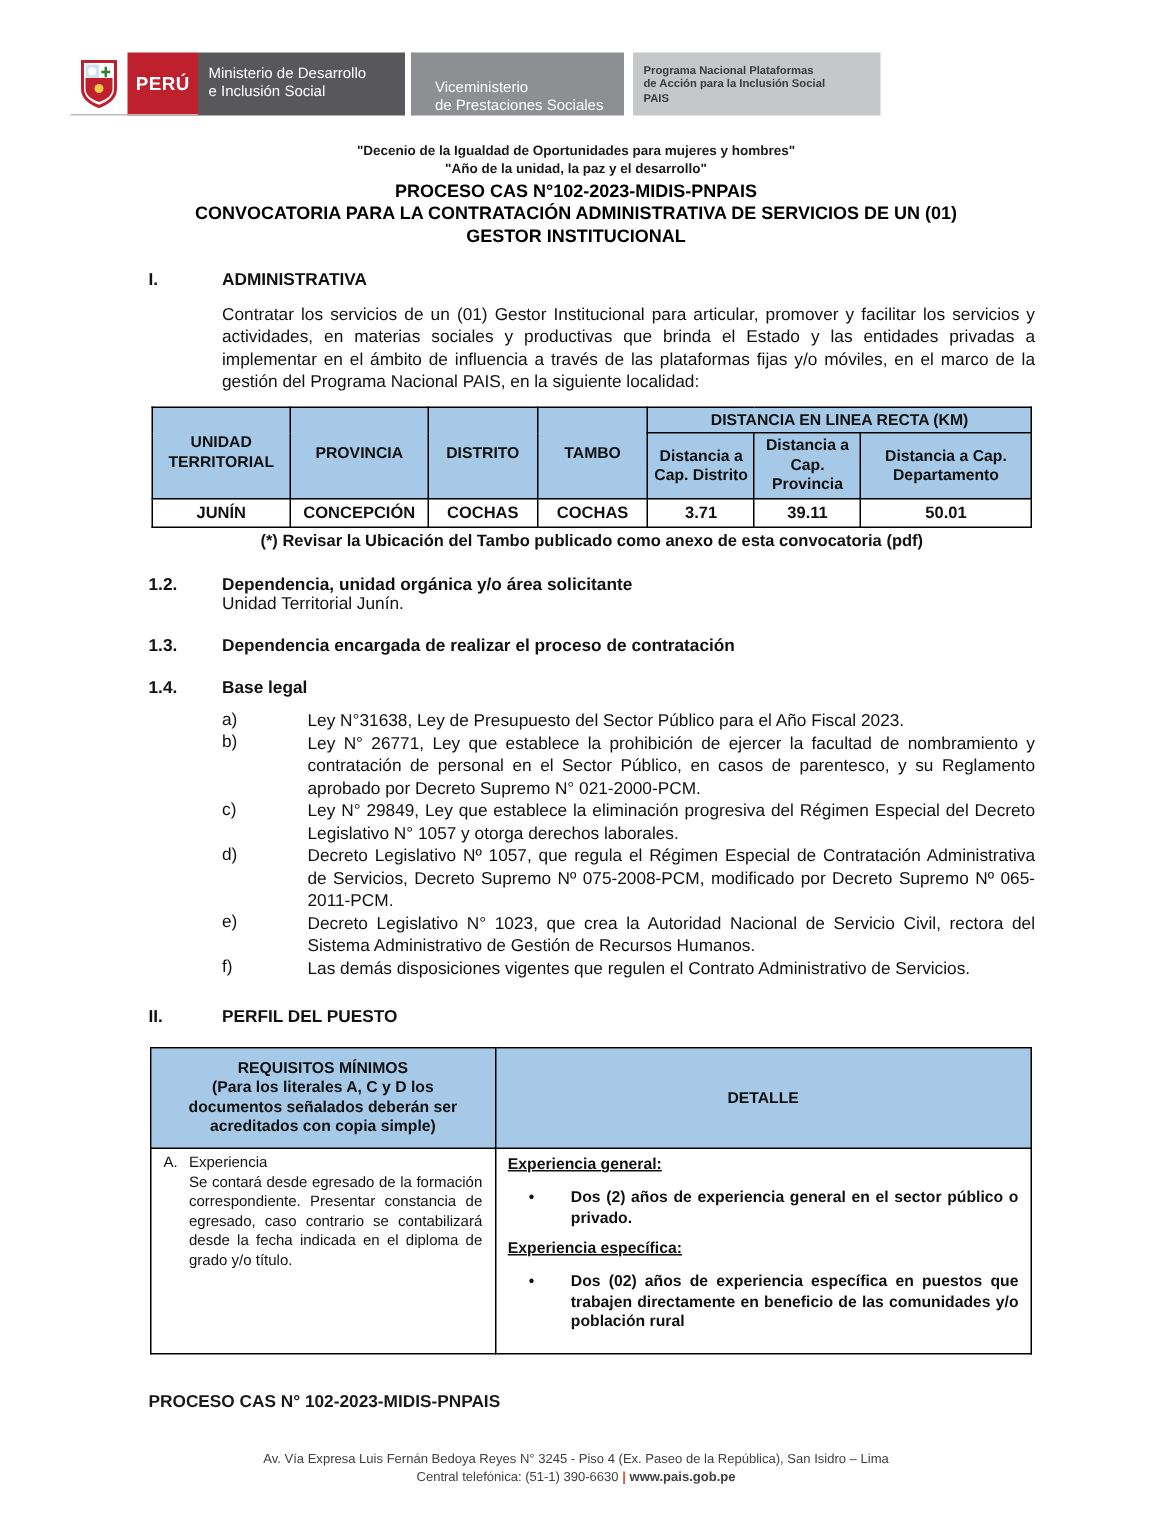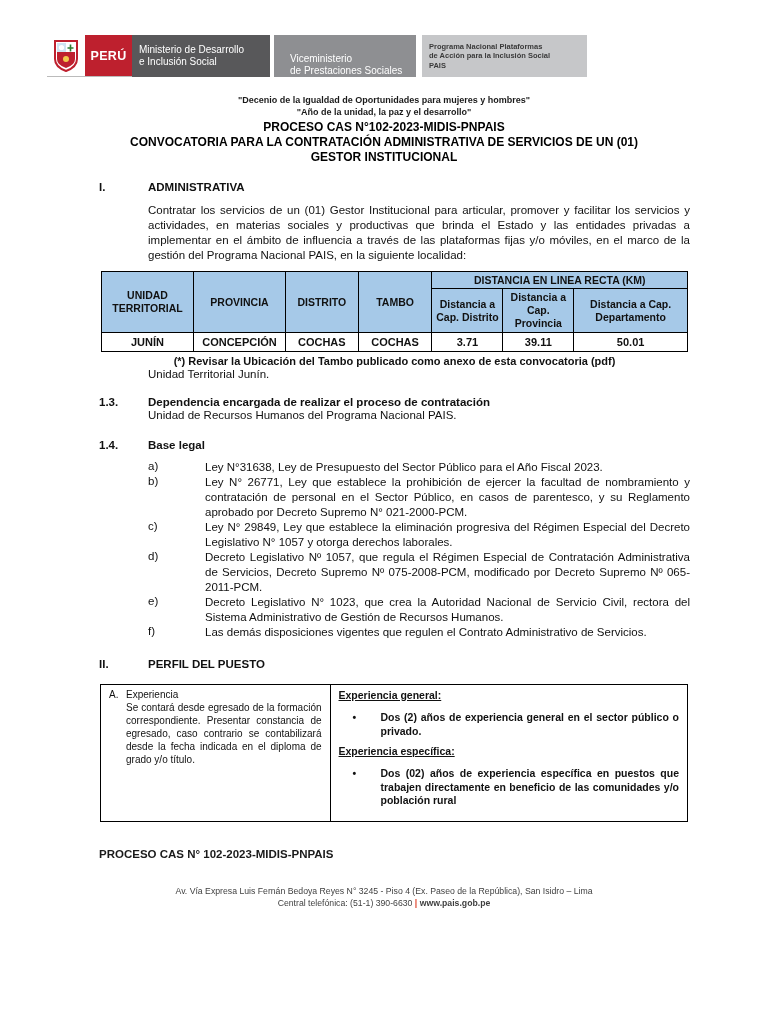--- a/index.html
+++ b/index.html
@@ -141,27 +141,30 @@
           <td>COCHAS</td>
           <td>COCHAS</td>
           <td>3.71</td>
           <td>39.11</td>
           <td>50.01</td>
         </tr>
       </tbody>
     </table>
     <div class="loc-note">(*) Revisar la Ubicación del Tambo publicado como anexo de esta convocatoria (pdf)</div>
 
+    <div class="sec-row" style="margin-top:17px;">
+      <span class="sec-num">1.2.</span>
+      <span class="sec-title">Dependencia, unidad orgánica y/o área solicitante</span>
+    </div>
     <div class="body-text plain">Unidad Territorial Junín.</div>
 
     <div class="sec-row" style="margin-top:14px;">
       <span class="sec-num">1.3.</span>
       <span class="sec-title">Dependencia encargada de realizar el proceso de contratación</span>
     </div>
-    <div class="body-text plain">Unidad de Recursos Humanos del Programa Nacional PAIS.</div>
 
     <div class="sec-row" style="margin-top:16px;">
       <span class="sec-num">1.4.</span>
       <span class="sec-title">Base legal</span>
     </div>
 
     <div style="margin-top:9px;">
       <div class="legal-item">
         <span class="legal-letter">a)</span>
         <span class="legal-text">Ley N°31638, Ley de Presupuesto del Sector Público para el Año Fiscal 2023.</span>
@@ -192,20 +195,27 @@
       <span class="sec-num">II.</span>
       <span class="sec-title">PERFIL DEL PUESTO</span>
     </div>
 
     <table class="prof-table">
       <colgroup>
           <col style="width:39.1%">
           <col style="width:60.9%">
         </colgroup>
       <tbody>
+        <tr>
+          <th>
+            <div>REQUISITOS MÍNIMOS</div>
+            <div>(Para los literales A, C y D los documentos señalados deberán ser acreditados con copia simple)</div>
+          </th>
+          <th>DETALLE</th>
+        </tr>
         <tr>
           <td>
             <div class="req-line">
               <span class="req-letter">A.</span><span>Experiencia</span>
             </div>
             <div class="req-body">Se contará desde egresado de la formación correspondiente. Presentar constancia de egresado, caso contrario se contabilizará desde la fecha indicada en el diploma de grado y/o título.</div>
           </td>
           <td>
             <div class="detail-h">Experiencia general:</div>
             <div class="detail-bullet">

